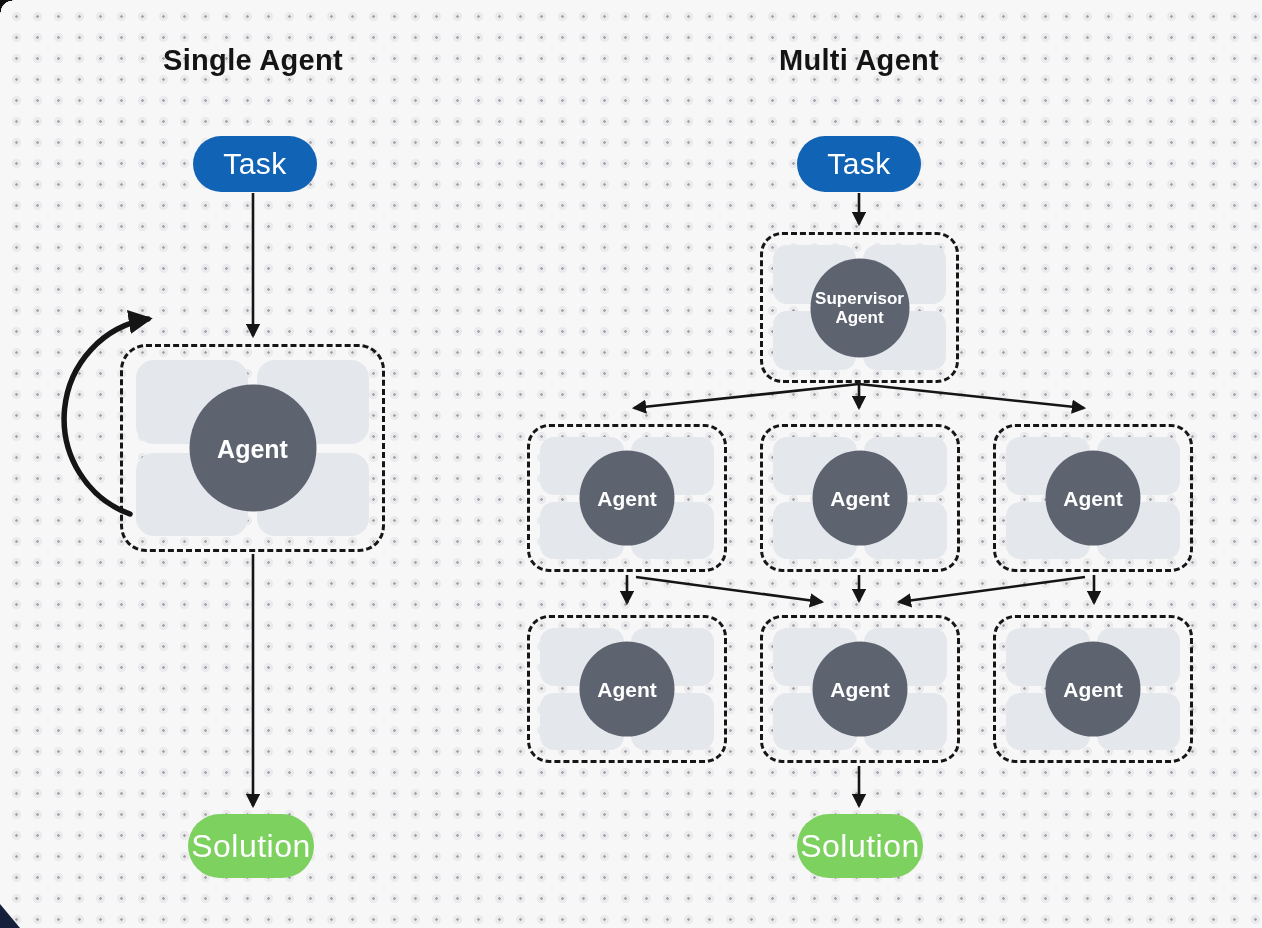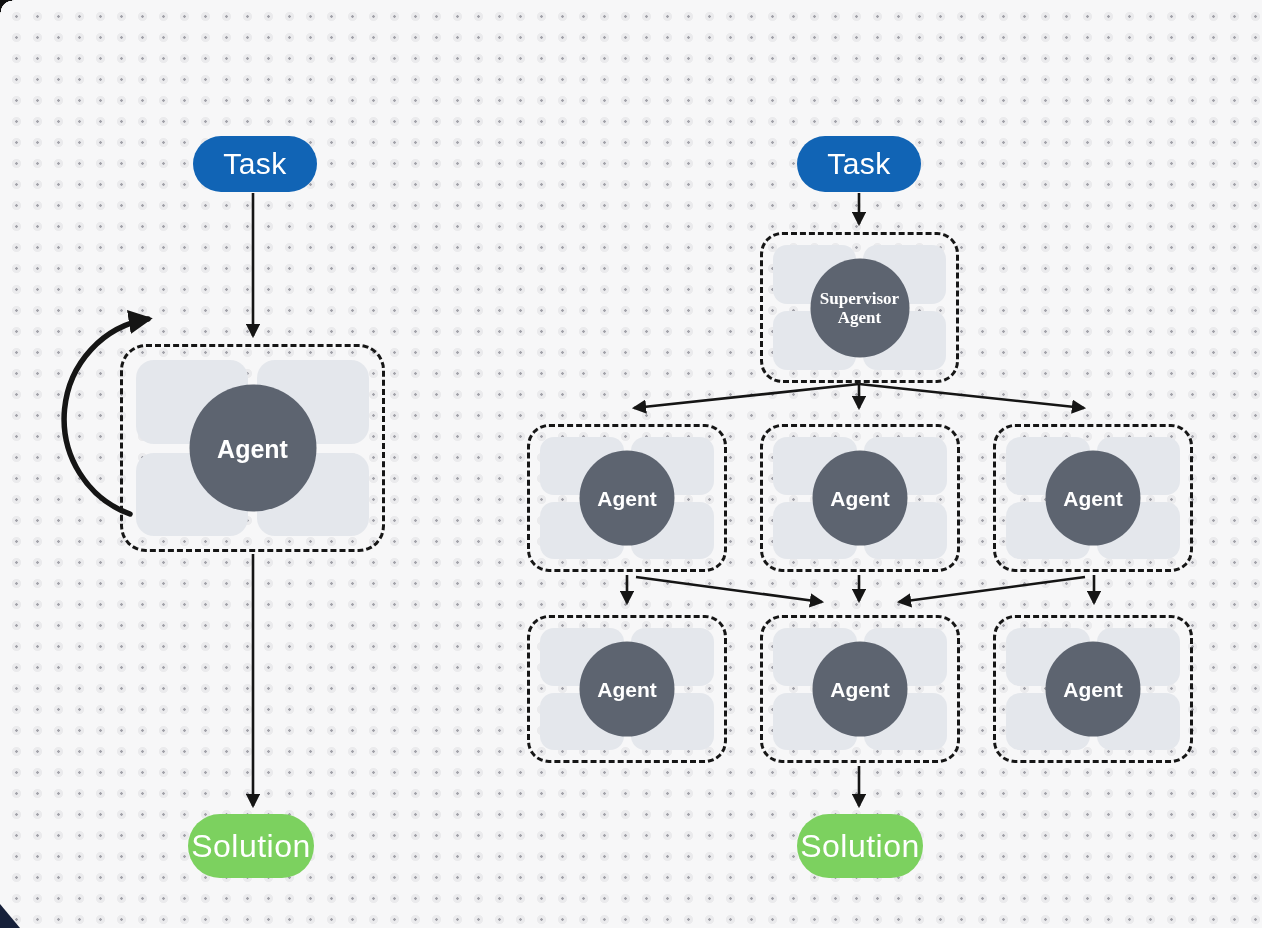--- a/index.html
+++ b/index.html
@@ -89,20 +89,22 @@
     background:#16203a;
     clip-path:polygon(0 0, 100% 100%, 0 100%);
   }
 </style>
 </head>
 <body>
 
 <div class="stage">
   <div class="canvas">
 
+    <div class="title" style="left:83px;top:44px;">Single Agent</div>
+    <div class="title" style="left:689px;top:44px;">Multi Agent</div>
 
     <div class="pill task" style="left:193px;top:136px;width:124px;height:56px;">
       <span>Task</span>
     </div>
 
     <div class="abox bigbox" style="left:120px;top:344px;width:265px;height:208px;">
       <div class="cells">
         <div class="cell"></div>
         <div class="cell"></div>
         <div class="cell"></div>
@@ -114,21 +116,21 @@
     </div>
 
     <div class="pill solution" style="left:188px;top:814px;width:126px;height:64px;">
       <span>Solution</span>
     </div>
 
     <div class="pill task" style="left:797px;top:136px;width:124px;height:56px;">
       <span>Task</span>
     </div>
 
-    <div class="abox" style="left:760px;top:232px;width:199px;height:151px;font-family:Liberation Serif, serif;">
+    <div class="abox" style="left:760px;top:232px;width:199px;height:151px;">
       <div class="cells">
         <div class="cell"></div>
         <div class="cell"></div>
         <div class="cell"></div>
         <div class="cell"></div>
       </div>
       <div class="circle c-sup">
         <span>Supervisor Agent</span>
       </div>
     </div>

